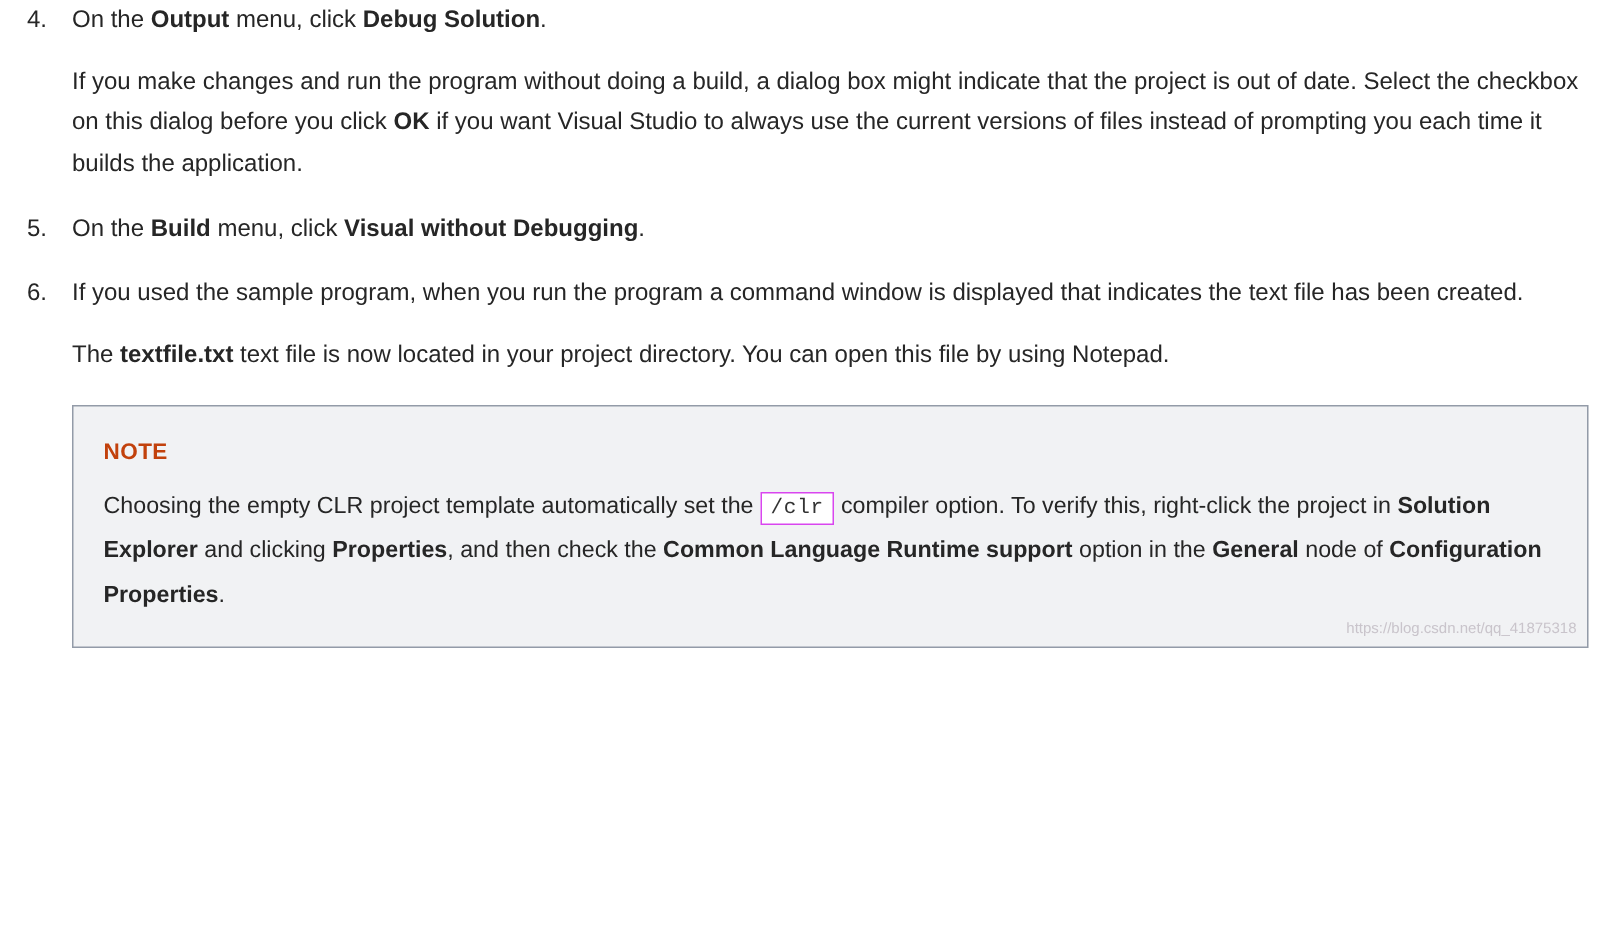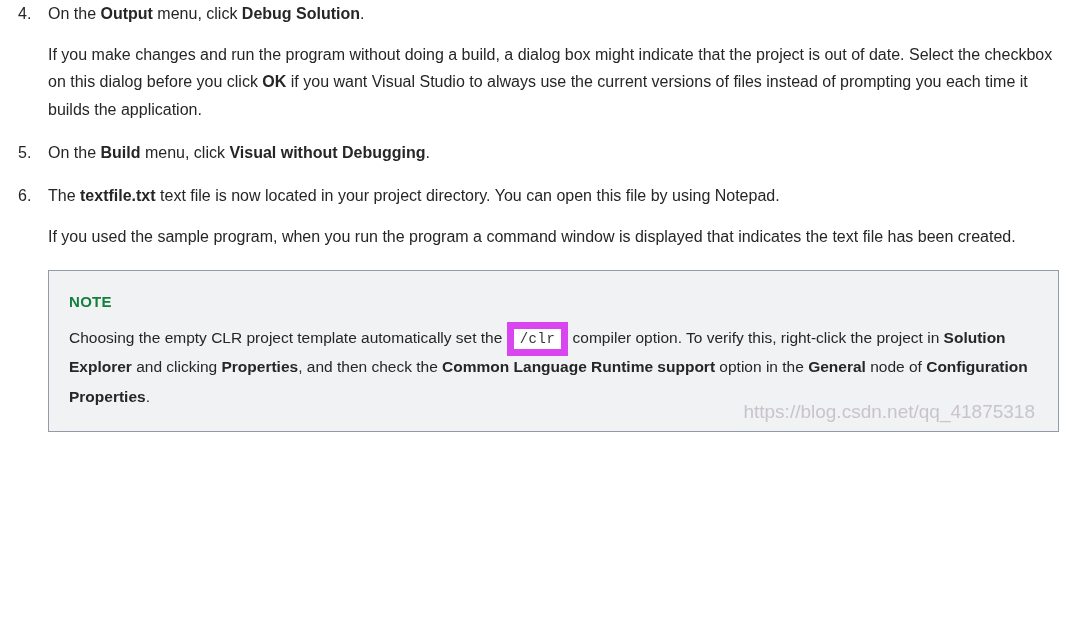--- a/index.html
+++ b/index.html
@@ -36,45 +36,45 @@
     }
     strong, b { font-weight: 600; }
     .note-box {
       border: 1px solid #939ba8;
       background: #f1f2f4;
       padding: 18px 20px 20px 20px;
       margin-top: 20px;
       margin-left: 0;
     }
     .note-title {
-      color: #15803d;
+      color: #c2410c;
       font-weight: 700;
       font-size: 15px;
       letter-spacing: 0.3px;
       margin-bottom: 8px;
     }
     .note-body {
       font-size: 15.5px;
       line-height: 1.9;
       color: #262626;
     }
     code.inline {
       font-family: Consolas, "Courier New", monospace;
       font-size: 14px;
       background: #ffffff;
-      border: 7px solid #d946ef;
+      border: 1px solid #d946ef;
       padding: 2px 6px 2px 6px;
       color: #333;
       letter-spacing: 0.5px;
     }
     .watermark {
       position: absolute;
-      right: 24px;
+      right: 8px;
       bottom: 4px;
-      font-size: 19px;
+      font-size: 10px;
       color: #c9c4cb;
       font-family: sans-serif;
       pointer-events: none;
     }
     .note-wrap { position: relative; }
   </style>
 </head>
 <body>
 
 <ol class="steps">
@@ -82,22 +82,22 @@
     <span class="num">4.</span>
     <p>On the <strong>Output</strong> menu, click <strong>Debug Solution</strong>.</p>
     <p>If you make changes and run the program without doing a build, a dialog box might indicate that the project is out of date. Select the checkbox on this dialog before you click <strong>OK</strong> if you want Visual Studio to always use the current versions of files instead of prompting you each time it builds the application.</p>
   </li>
   <li>
     <span class="num">5.</span>
     <p>On the <strong>Build</strong> menu, click <strong>Visual without Debugging</strong>.</p>
   </li>
   <li>
     <span class="num">6.</span>
+    <p>If you used the sample program, when you run the program a command window is displayed that indicates the text file has been created.</p>
     <p>The <strong>textfile.txt</strong> text file is now located in your project directory. You can open this file by using Notepad.</p>
-    <p>If you used the sample program, when you run the program a command window is displayed that indicates the text file has been created.</p>
     <div class="note-wrap">
       <div class="note-box">
         <div class="note-title">NOTE</div>
         <div class="note-body">Choosing the empty CLR project template automatically set the <code class="inline">/clr</code> compiler option. To verify this, right-click the project in <strong>Solution Explorer</strong> and clicking <strong>Properties</strong>, and then check the <strong>Common Language Runtime support</strong> option in the <strong>General</strong> node of <strong>Configuration Properties</strong>.</div>
       </div>
       <div class="watermark">https://blog.csdn.net/qq_41875318</div>
     </div>
   </li>
 </ol>
 

